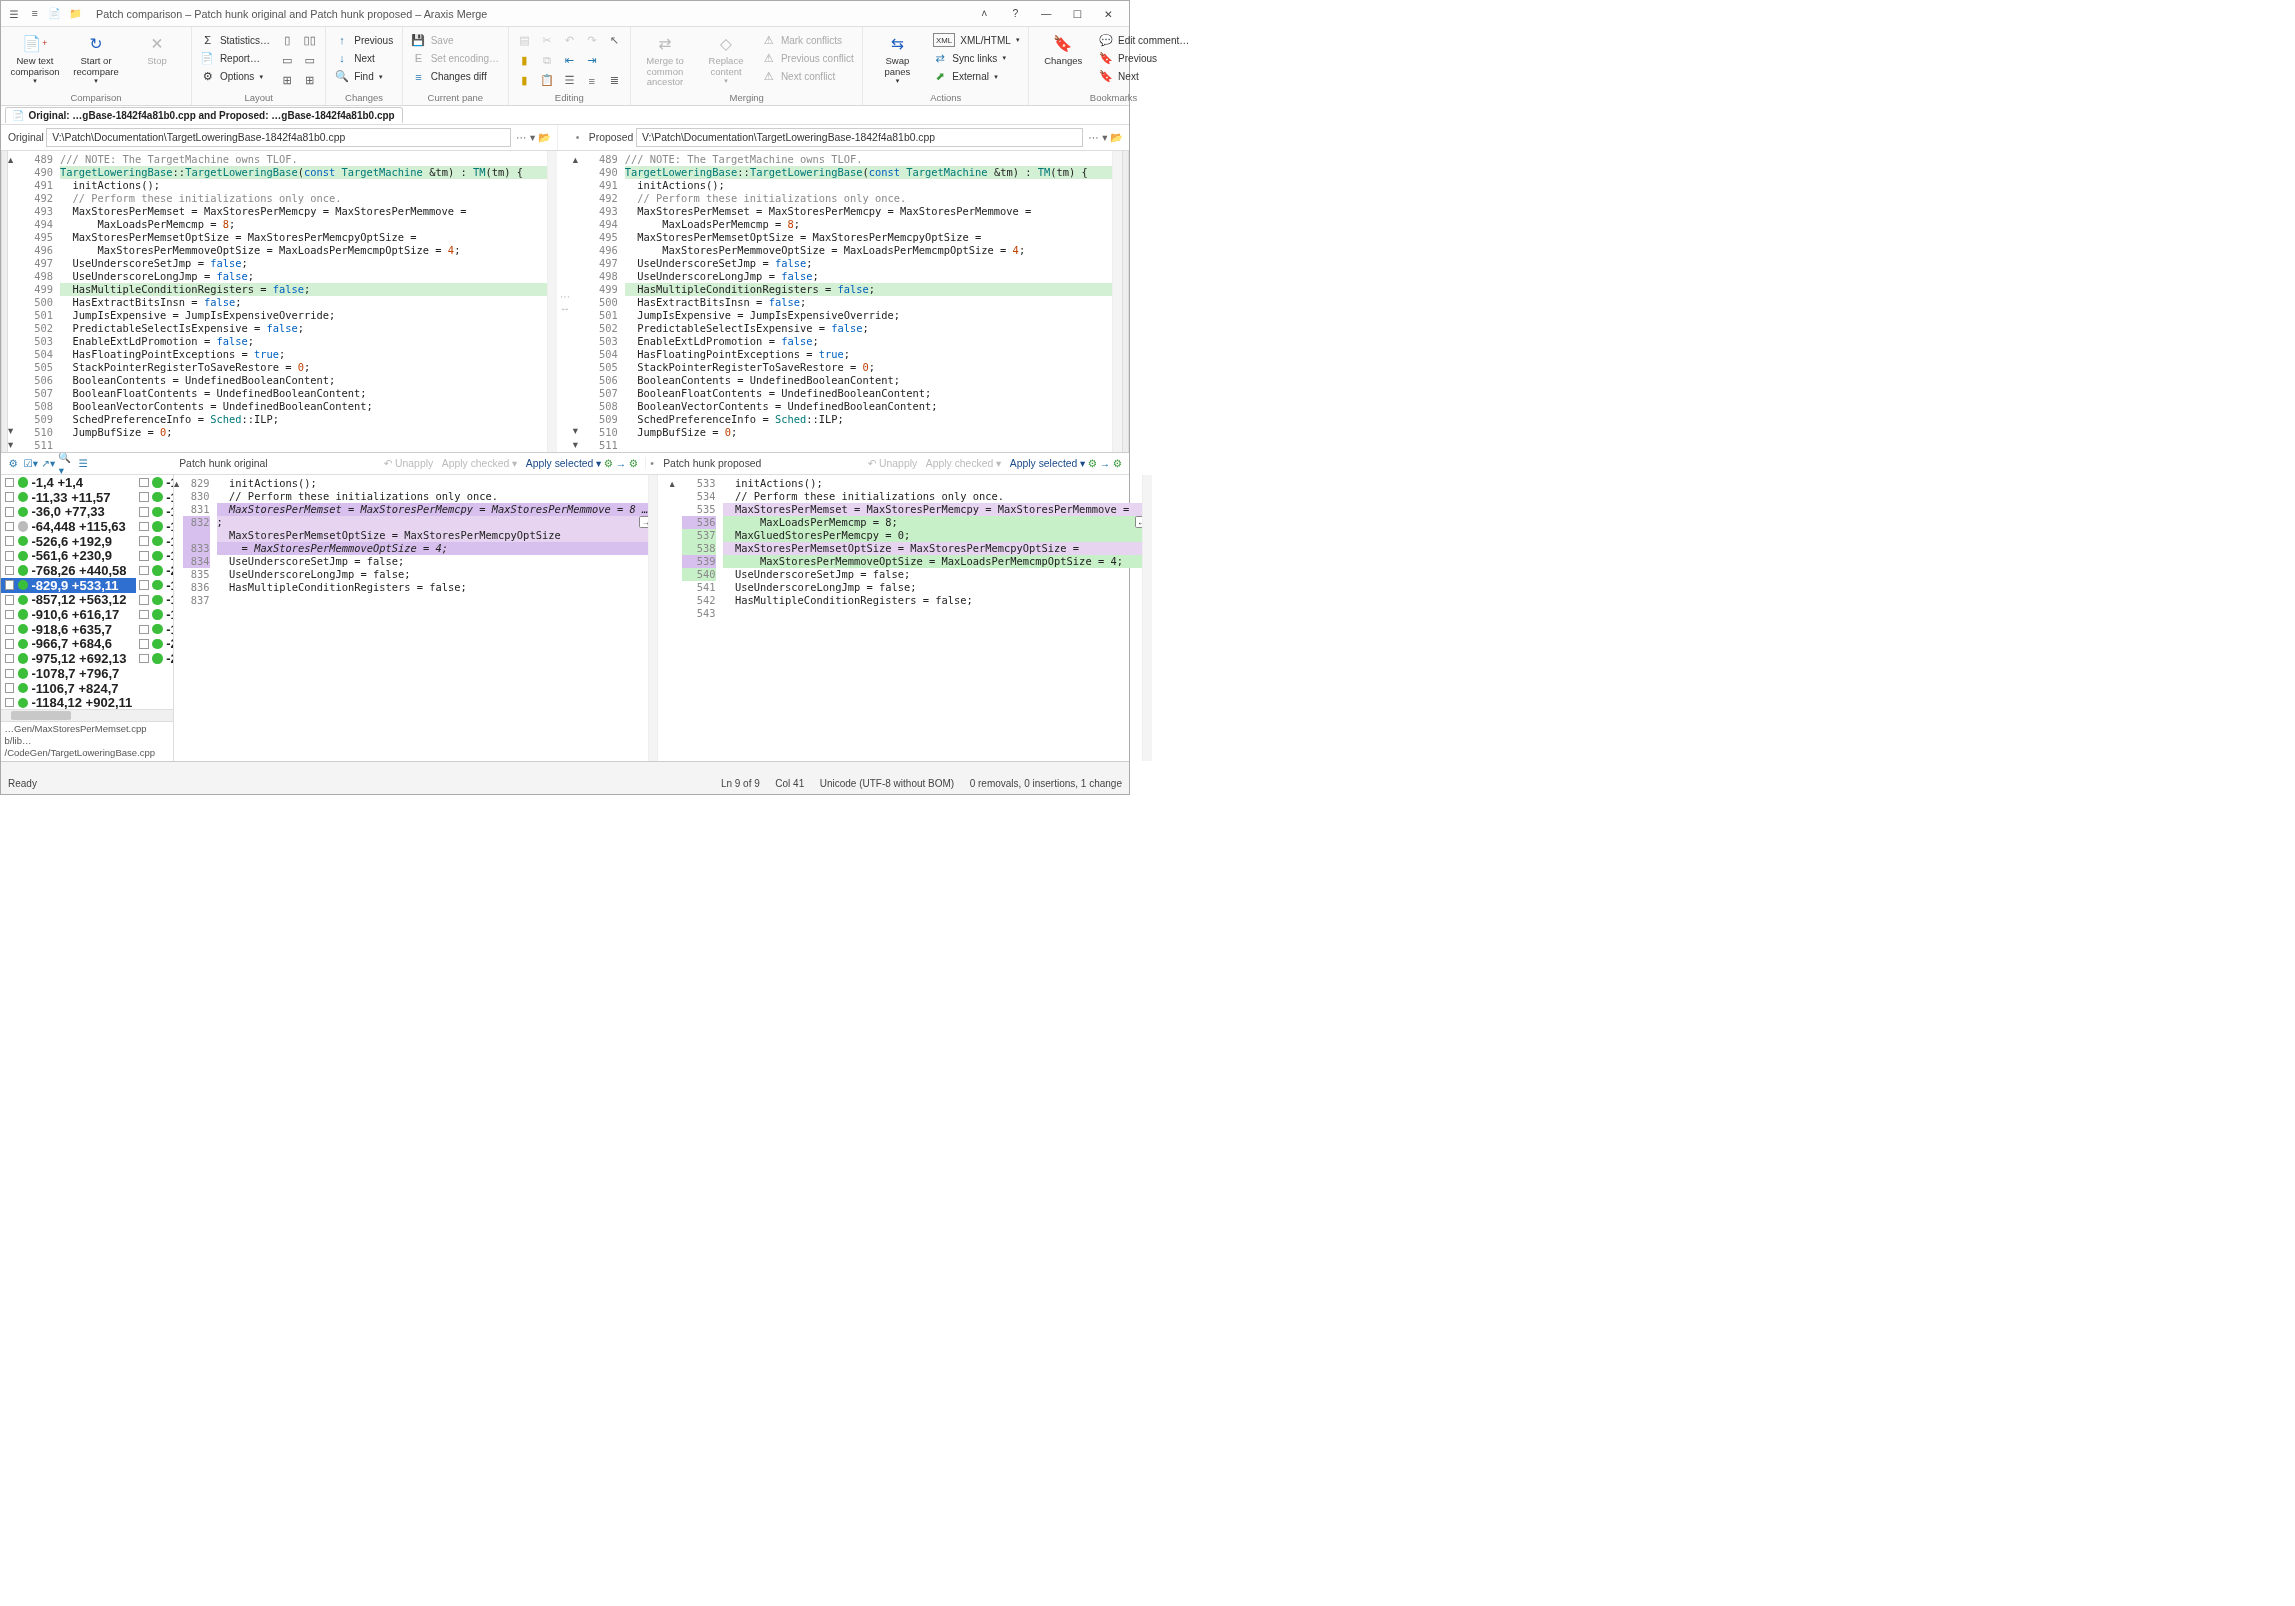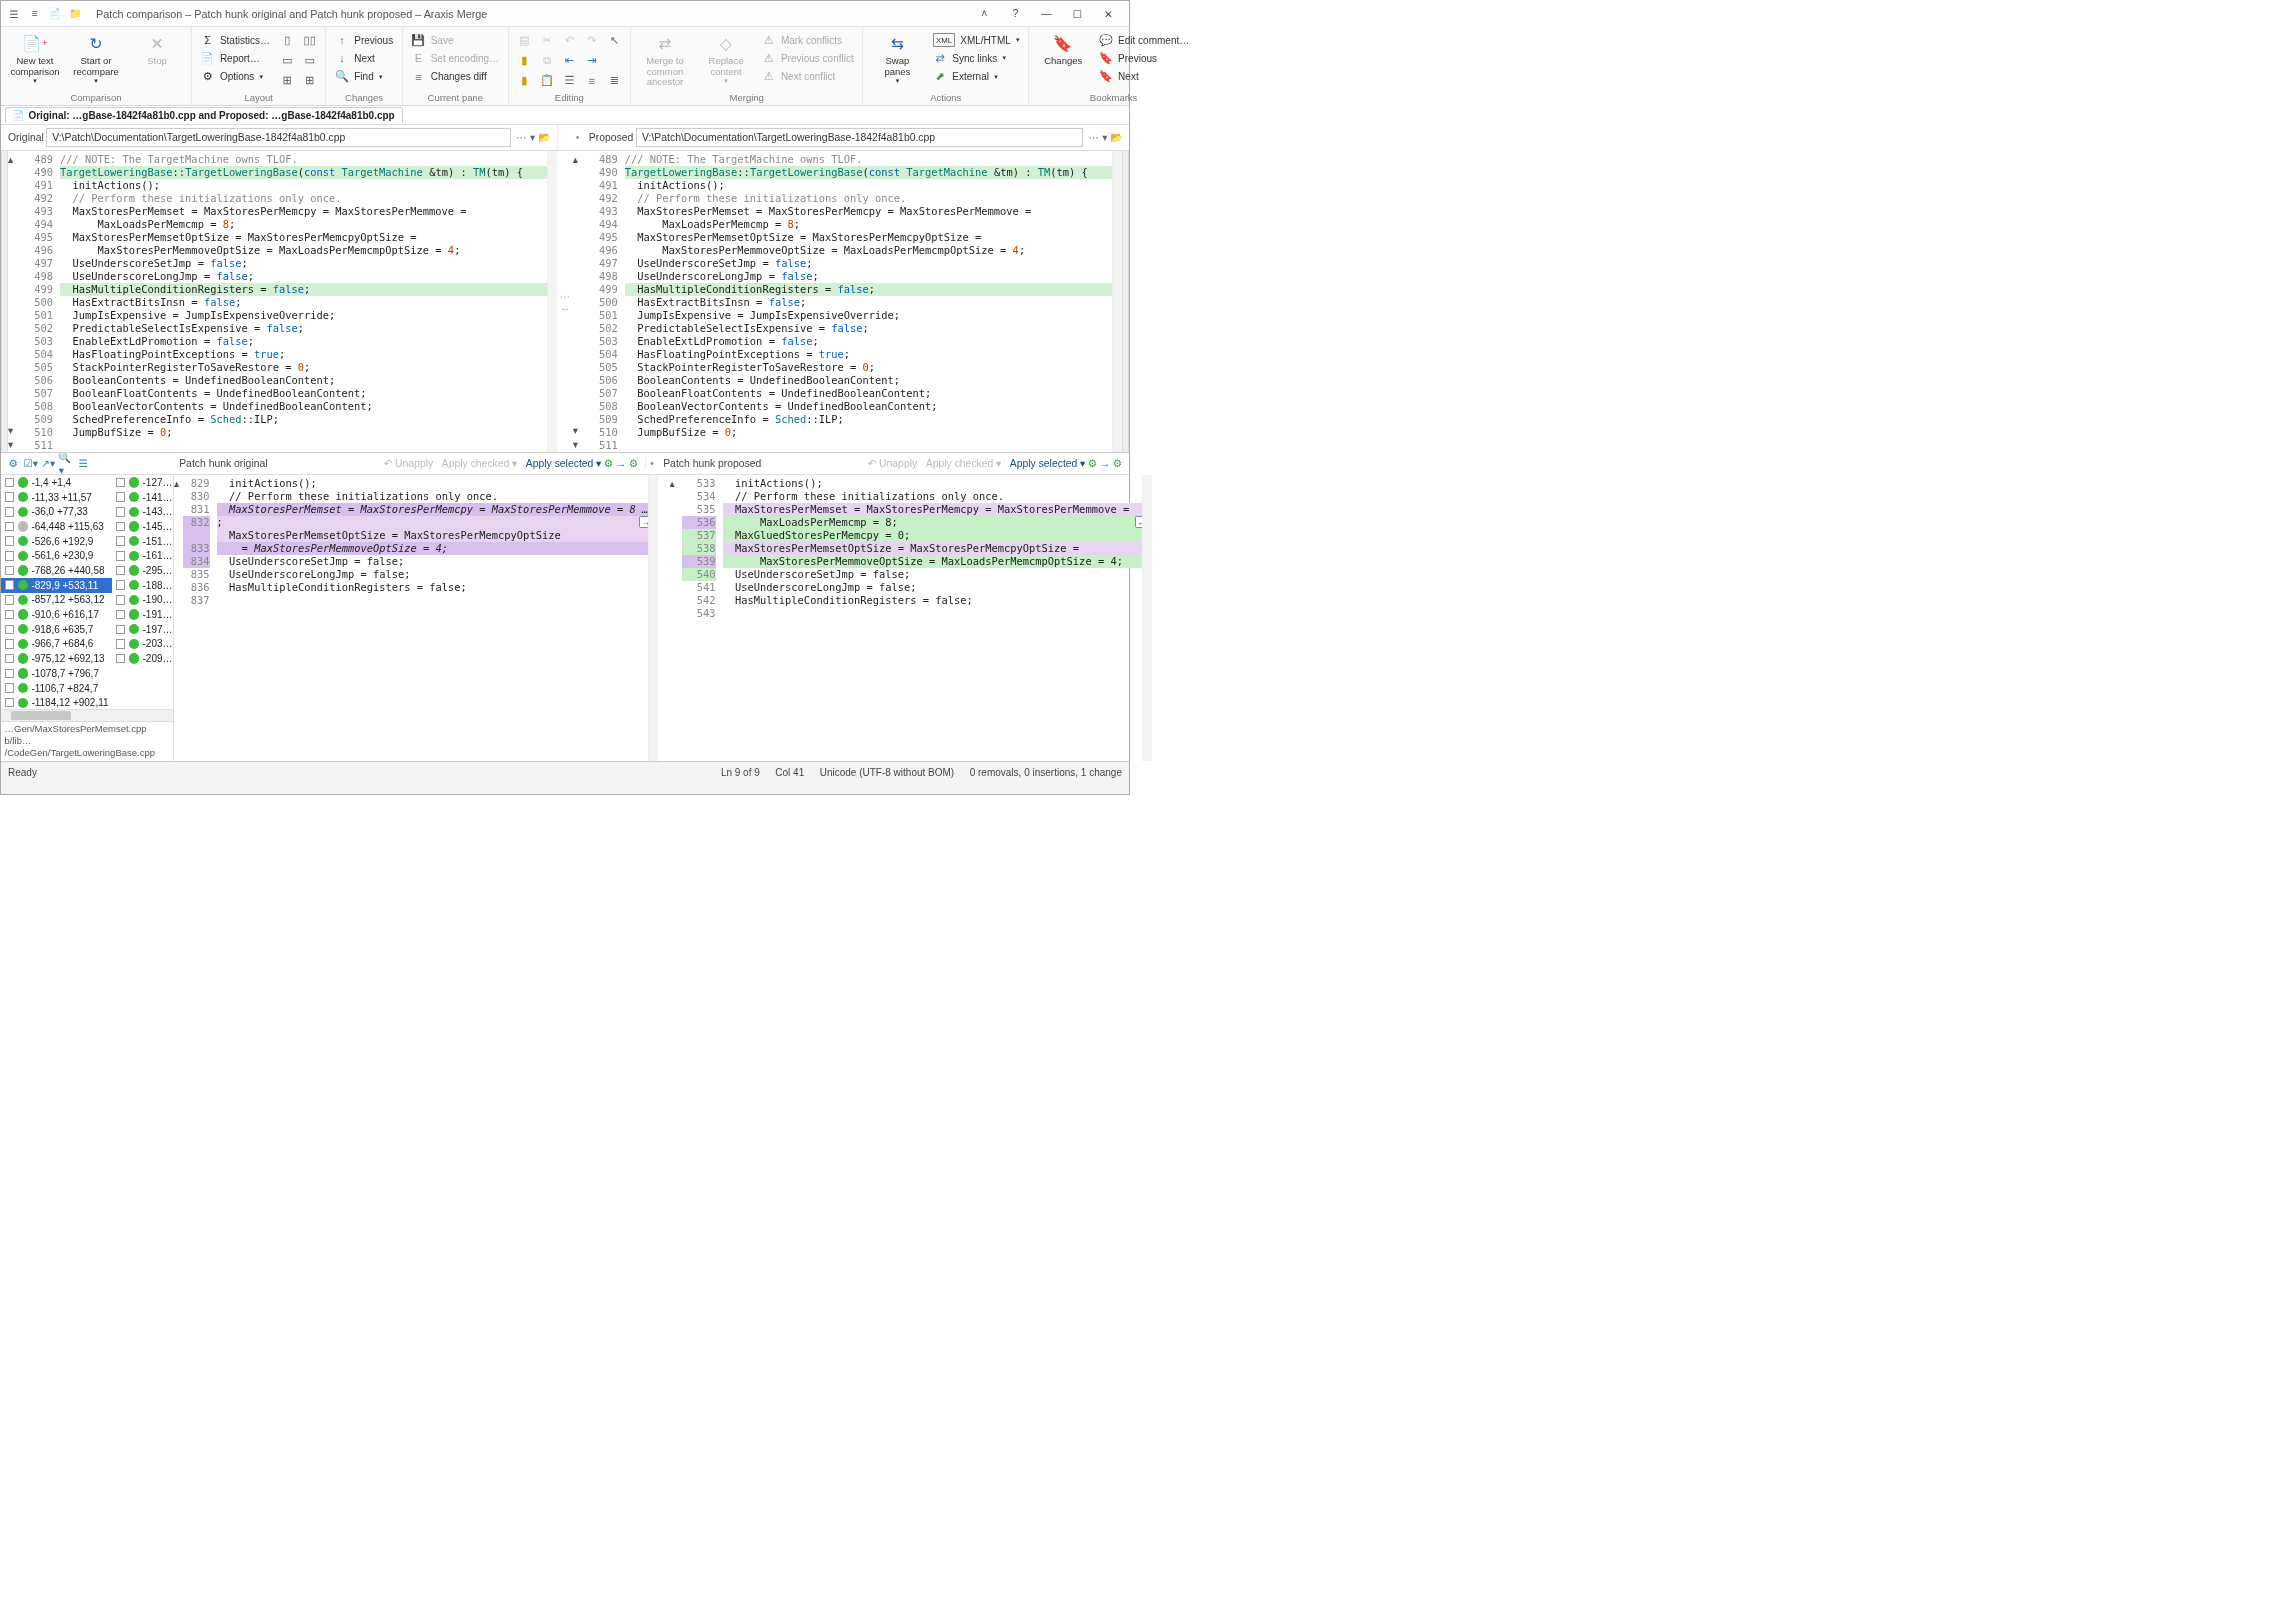--- a/index.html
+++ b/index.html
@@ -51,41 +51,41 @@
   .hunkbar-left { width: 173px; display: flex; align-items: center; gap: 3.5px; padding: 0 5.2px; }
   .hunkbar-left .tb { width: 14px; height: 14px; display: inline-flex; align-items: center; justify-content: center; color: #2a7ab0; }
   .hunkbar-mid { flex: 1; display: flex; align-items: center; }
   .hunkbar-mid .title { flex: 1; padding-left: 5.2px; color: #444; }
   .hunkbar-mid .actions { display: flex; align-items: center; gap: 8.6px; padding-right: 7px; }
   .hunkbar .act { color: #555; display: flex; align-items: center; gap: 2.6px; }
   .hunkbar .act.disabled { color: #bbb; }
   .hunkbar .act.strong { color: #1a4a8a; }
   .lowerpane { display: flex; flex: 1; min-height: 0; }
   .hunklist { width: 173px; border-right: 0.9px solid #ddd; display: flex; flex-direction: column; }
-  .hunkcols { flex: 1; display: flex; overflow: auto; font-size: 10px; }
+  .hunkcols { flex: 1; display: flex; overflow: auto; font-size: 13px; font-weight: bold; }
   .hunkcol { flex: 1; }
   .hunkrow { display: flex; align-items: center; height: 14.7px; padding: 0 3.5px; gap: 3.5px; white-space: nowrap; }
   .hunkrow.sel { background: #2f6fd0; color: #fff; }
   .hunkrow .cb { width: 9.5px; height: 9.5px; border: 0.9px solid #999; background: #fff; flex-shrink: 0; }
   .hunkrow .dot { width: 10.4px; height: 10.4px; border-radius: 50%; background: #3bbf3b; flex-shrink: 0; }
   .hunkrow .dot.gray { background: #bbb; }
   .hunkpaths { border-top: 0.9px solid #ddd; font-size: 9.5px; color: #555; padding: 1.7px 3.5px; line-height: 12px; }
   .hunkcode { flex: 1; display: flex; }
   .hunkcode .pane { flex: 1; display: flex; position: relative; overflow: hidden; }
   .hunkcode .pane:first-child { border-right: 0.9px solid #eee; margin-right: 12px;}
   .hunkcode .hg { width: 41px; text-align: right; padding-right: 7px; font-family: Consolas, monospace; font-size: 10.4px; color: #888; line-height: 13px; padding-top: 1.7px; }
   .hunkcode .hc { flex: 1; font-family: Consolas, monospace; font-size: 10.4px; line-height: 13px; white-space: pre; padding-top: 1.7px; }
   .hlpurple { background: #e6d4f0; }
   .hlpurple2 { background: #d8c0ee; font-style: italic; }
   .hladdgreen { background: #c8f0c8; }
   .gnum { display: block; }
   .gnum.hlg { background: #d8c0ee; }
   .gnum.hlg2 { background: #c8f0c8; }
   .clickarrow { position:absolute; width:14px; height:12px; border:0.9px solid #888; border-radius:1.7px; top:41px; display:flex; align-items:center; justify-content:center; font-size:8.6px; background:#fff; }
-  .statusbar { height: 19px; display: flex; align-items: flex-end; background: #f4f4f4; border-top: 0.9px solid #ccc; font-size: 10px; color: #444; padding: 16px 7px; gap: 15.5px; }
+  .statusbar { height: 19px; display: flex; align-items: flex-start; background: #f4f4f4; border-top: 0.9px solid #ccc; font-size: 10px; color: #444; padding: 16px 7px; gap: 15.5px; }
   .statusbar .spacer { flex: 1; }
   .scrollbar-h { height: 12px; background: #f0f0f0; border-top: 0.9px solid #e0e0e0; position: relative; }
   .scrollbar-h .thumb { position: absolute; height: 8.6px; top: 1.7px; left: 10.4px; width: 60px; background: #c8c8c8; border-radius: 1.7px; }
 </style>
 </head>
 <body>
 
 <div class="app">
 
   <div class="titlebar">

